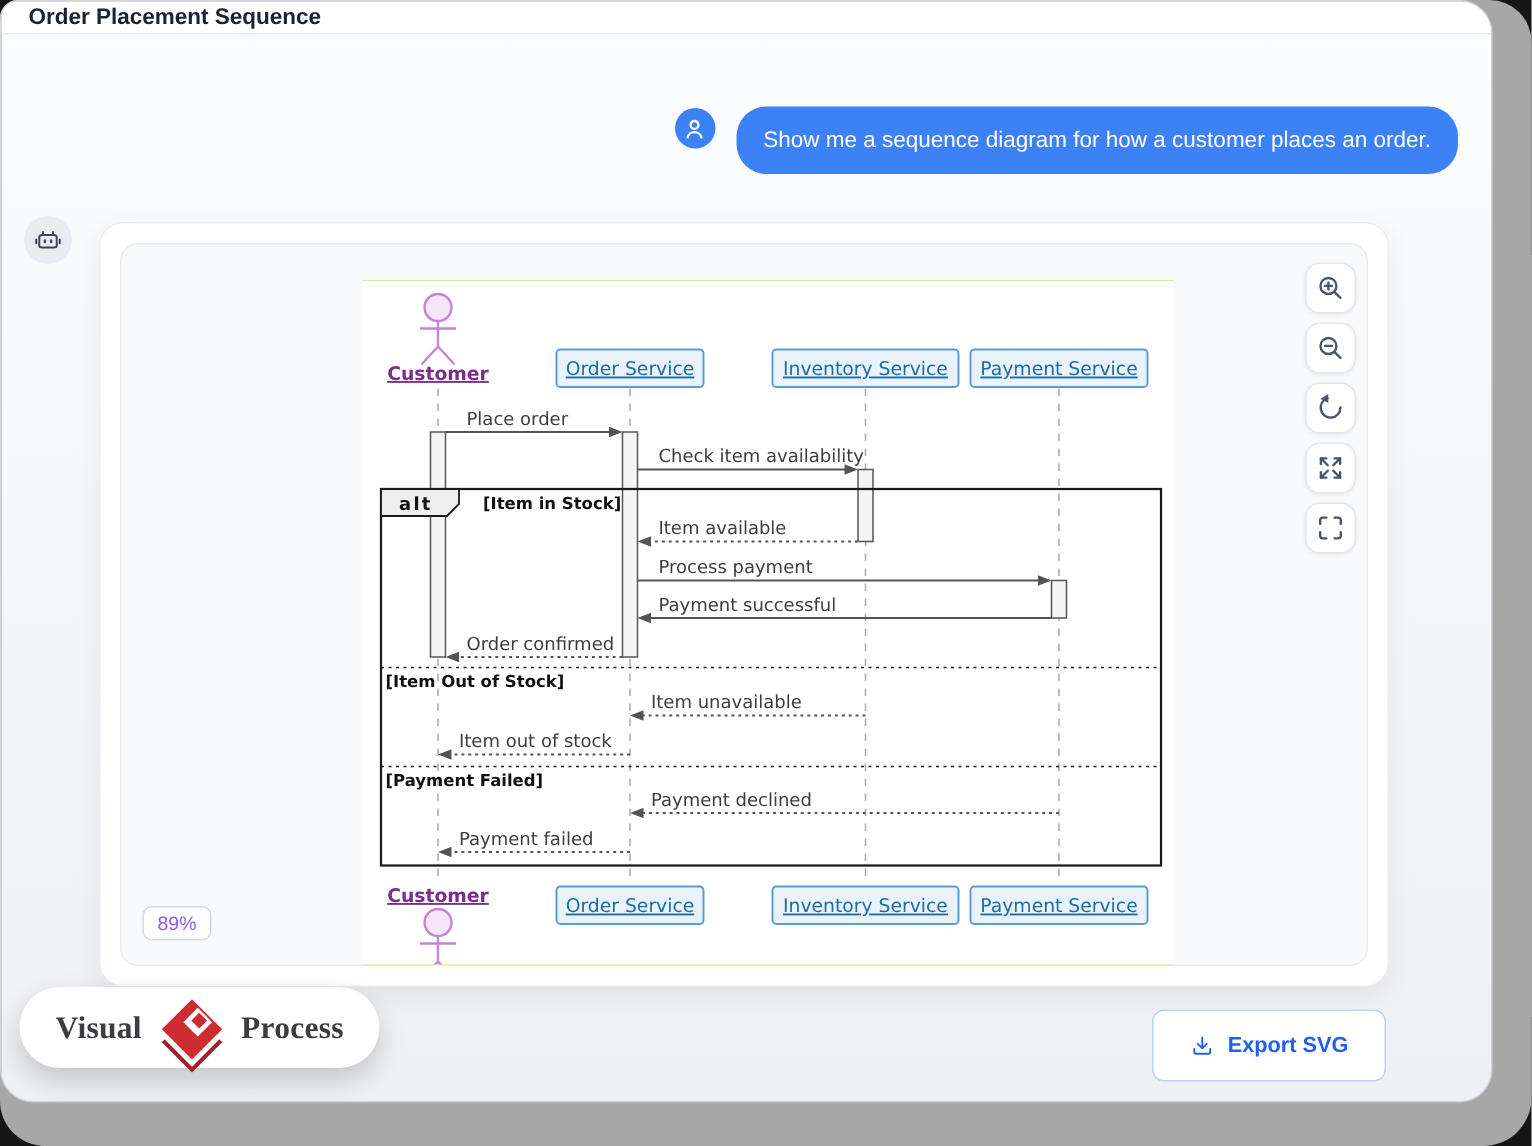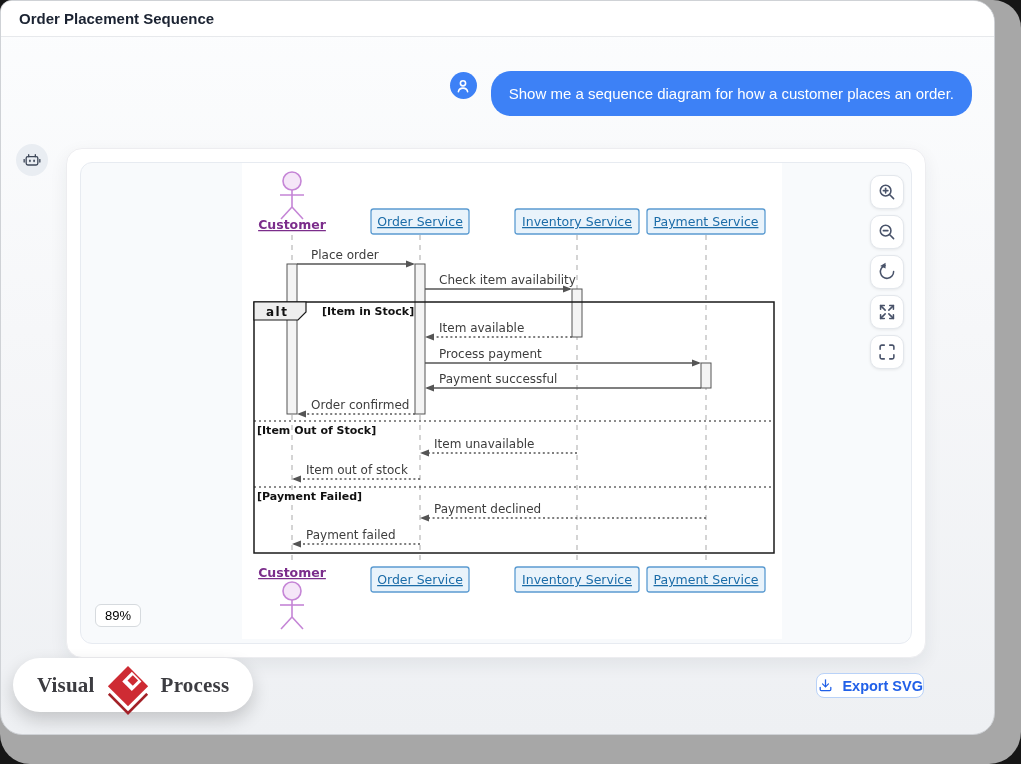--- a/index.html
+++ b/index.html
@@ -1,41 +1,41 @@
 <!DOCTYPE html>
 <html><head>
 <meta charset="utf-8">
 <style>
   html,body{margin:0;padding:0;}
   body{width:1021px;height:764px;background:#161616;position:relative;overflow:hidden;
        font-family:"Liberation Sans",sans-serif;}
   .gray-frame{position:absolute;inset:0;background:#a7a7a7;border-radius:12px 28px 32px 30px;}
   .app{position:absolute;left:0;top:0;right:26px;bottom:29px;background:linear-gradient(180deg,#fcfdfe 0%,#f6f7f9 45%,#eef0f3 100%);
        border-radius:12px 22px 22px 22px;border:1px solid #cfd2d6;overflow:hidden;}
-  .header{position:absolute;left:0;top:0;right:0;height:36px;background:#fff;border-bottom:1px solid #e7e9ec;
+  .header{position:absolute;left:0;top:0;right:0;height:22px;background:#fff;border-bottom:1px solid #e7e9ec;
           display:flex;align-items:center;padding-left:18px;box-sizing:border-box;}
   .header .title{font-size:15px;font-weight:700;color:#1b2332;}
   .chat-row{position:absolute;top:70px;right:22px;display:flex;align-items:flex-start;gap:14px;}
   .user-avatar{width:27px;height:27px;border-radius:50%;background:#3d81f6;display:flex;align-items:center;justify-content:center;flex:0 0 auto;margin-top:1px;}
   .bubble{background:#3d81f6;color:#fff;font-size:15px;line-height:21px;padding:12px 18px;border-radius:20px;max-width:470px;}
   .bot-avatar{position:absolute;left:15px;top:143px;width:32px;height:32px;border-radius:50%;background:#e9edf2;
               display:flex;align-items:center;justify-content:center;}
   .card{position:absolute;left:65px;top:147px;width:860px;height:510px;background:#fff;border:1px solid #ededf0;
         border-radius:16px;box-shadow:0 6px 18px rgba(30,40,60,.07);box-sizing:border-box;}
   .panel{position:absolute;inset:13px;background:#f8fafc;border:1px solid #e7ebf1;border-radius:12px;overflow:hidden;}
-  .diagram-wrap{position:absolute;left:161px;top:0;width:540px;height:471px;background:#84cc16;}
+  .diagram-wrap{position:absolute;left:161px;top:24px;width:540px;height:471px;background:#84cc16;}
   .controls{position:absolute;right:7px;top:12px;display:flex;flex-direction:column;gap:6px;}
   .ctrl-btn{width:34px;height:34px;background:#fff;border:1px solid #e3e7ec;border-radius:10px;
             box-shadow:0 1px 3px rgba(0,0,0,.08);display:flex;align-items:center;justify-content:center;cursor:pointer;padding:0;}
   .ctrl-btn svg{stroke:#49536a;fill:none;stroke-width:1.7;stroke-linecap:round;stroke-linejoin:round;}
   .zoom-badge{position:absolute;left:14px;bottom:16px;background:#fff;border:1px solid #d6dade;border-radius:6px;
-              padding:3px 9px;font-size:13px;color:#000000;}
+              padding:3px 9px;font-size:13px;color:#8b5cf6;}
   .footer-buttons{position:absolute;top:672px;right:70px;display:flex;gap:11px;}
-  .blue-btn{height:25px;display:flex;align-items:center;gap:8px;background:#fff;border:1.4px solid #b9d2f8;border-radius:8px;
-            color:#2160e8;font-size:14.5px;font-weight:700;padding:0 0;cursor:pointer;font-family:"Liberation Sans",sans-serif;}
+  .blue-btn{height:48px;display:flex;align-items:center;gap:8px;background:#fff;border:1.4px solid #b9d2f8;border-radius:8px;
+            color:#2160e8;font-size:14.5px;font-weight:700;padding:0 24px;cursor:pointer;font-family:"Liberation Sans",sans-serif;}
   .blue-btn svg{stroke:#2160e8;fill:none;stroke-width:1.8;stroke-linecap:round;stroke-linejoin:round;}
   .vp-pill{position:absolute;left:12px;top:657px;height:54px;background:#fff;border-radius:30px;
            box-shadow:0 8px 18px rgba(0,0,0,.18);display:flex;align-items:center;gap:10px;padding:0 24px;cursor:pointer;font-family:Liberation Serif, serif;}
   .vp-pill .brand{font-size:21px;font-weight:700;color:#3c3c41;letter-spacing:.2px;}
   .vp-logo{margin-bottom:-12px;}
   svg text{font-family:"DejaVu Sans","Liberation Sans",sans-serif;}
 </style>
 </head>
 <body>
 

